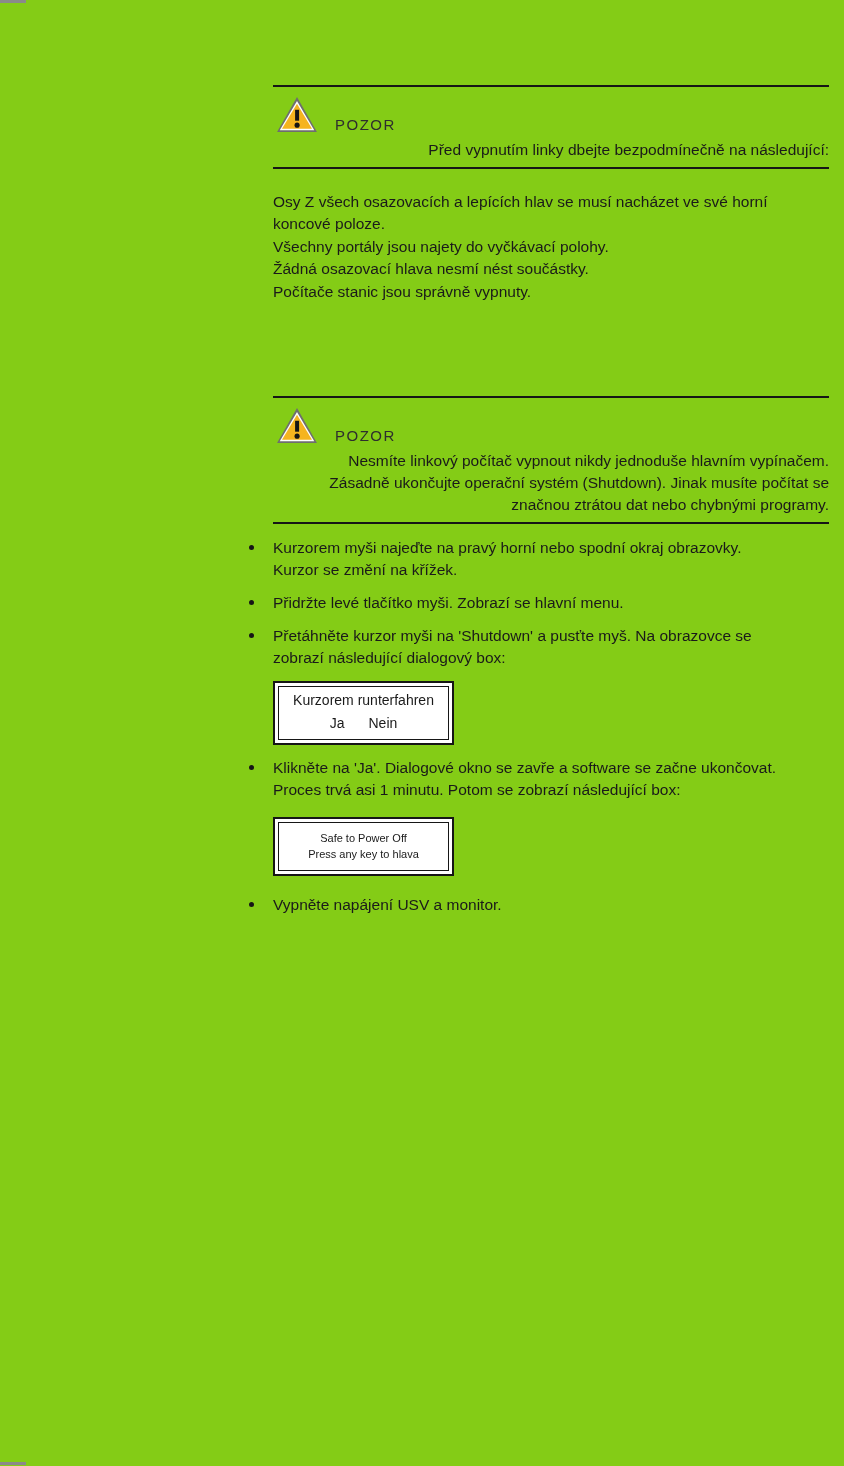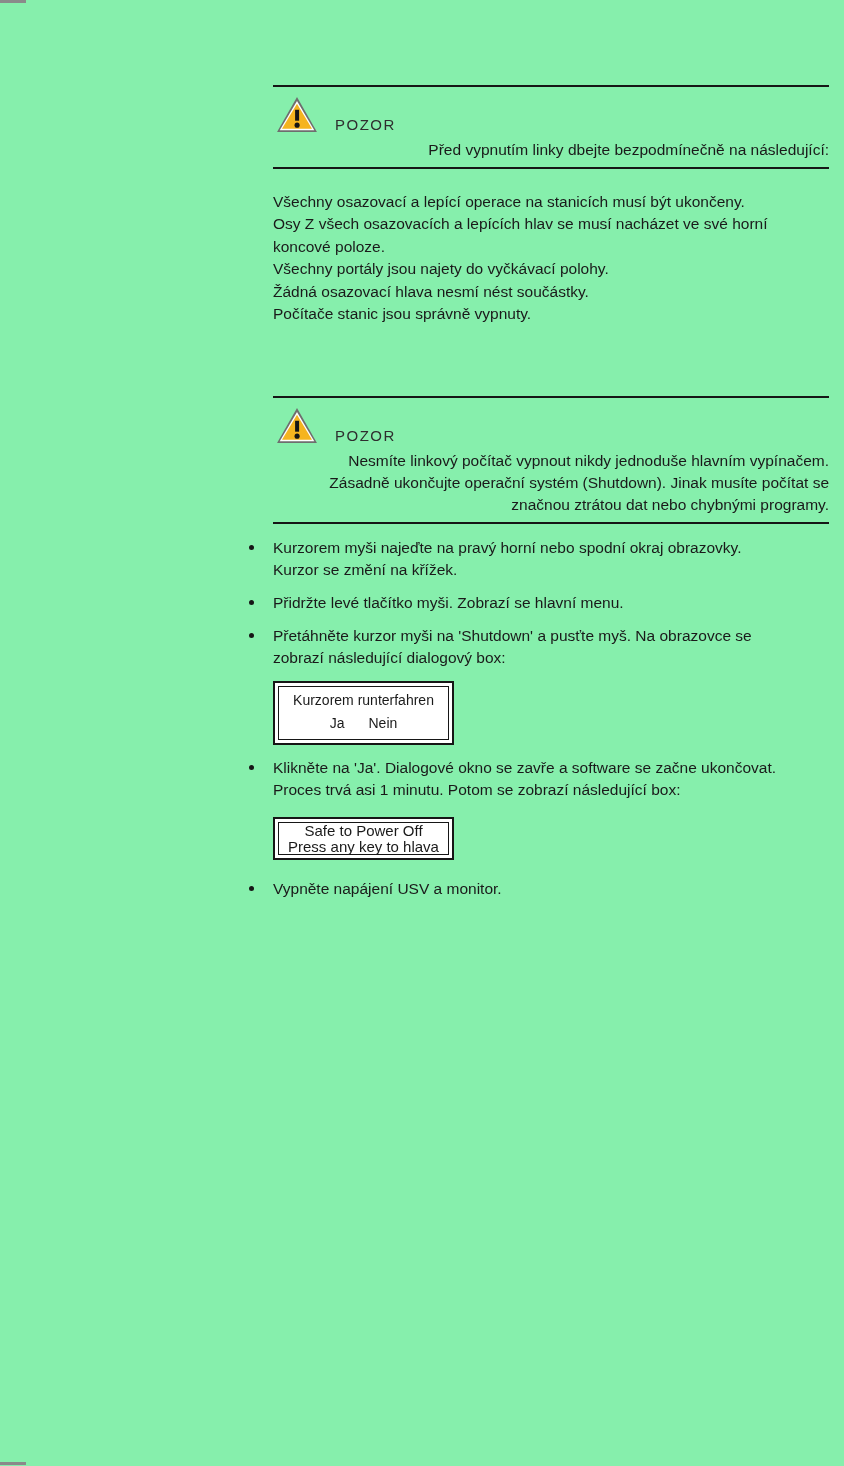--- a/index.html
+++ b/index.html
@@ -1,17 +1,17 @@
 <!DOCTYPE html>
 <html><head>
 <meta charset="utf-8">
 <style>
   html,body { margin:0; padding:0; background:#ffffff; }
   .page {
-    position:relative; width:844px; height:1466px; background:#86efac;
+    position:relative; width:844px; height:1466px; background:#84cc16;
     font-family:"Liberation Sans","DejaVu Sans",sans-serif; color:#1a1a1a;
     overflow:hidden;
   }
   .corner-mark { position:absolute; width:26px; height:3px; background:#8a8a8a; left:0; }
   .corner-mark.top { top:0; }
   .corner-mark.bottom { top:1462px; }
 
   .warning-block {
     position:absolute; left:273px; width:556px;
     border-top:2px solid #161616; border-bottom:2px solid #161616;
@@ -31,21 +31,21 @@
   .step::before {
     content:""; position:absolute; left:-24px; top:8px;
     width:5px; height:5px; border-radius:50%; background:#161616;
   }
 
   .dialog { width:171px; border:2px solid #161616; padding:3px; margin:12px 0 12px 0; background:#fff; }
   #dialog2 { margin:16px 0 18px 0; }
   .dialog-inner { border:1.5px solid #161616; text-align:center; }
   #dialog1 .dialog-inner { padding:6px 0 8px 0; font-size:14px; line-height:15px; }
   .dialog-buttons { display:flex; justify-content:center; gap:24px; margin-top:8px; }
-  #dialog2 .dialog-inner { padding:0 0; font-size:15px; line-height:15.5px; }
+  #dialog2 .dialog-inner { padding:8px 0; font-size:11px; line-height:15.5px; }
 </style>
 </head>
 <body>
 
 <div class="page">
 
   <div class="corner-mark top"></div>
   <div class="corner-mark bottom"></div>
 
   <div class="warning-block" id="warning1">
@@ -56,21 +56,20 @@
         <path d="M22 8.2 L37.8 34.4 L6.2 34.4 Z" fill="#f5b41f"></path>
         <rect x="20" y="14.5" width="4.2" height="11.5" fill="#151515"></rect>
         <circle cx="22.1" cy="30.7" r="2.7" fill="#151515"></circle>
       </svg>
       <span class="warning-label">POZOR</span>
     </div>
     <div class="warning-text">Před vypnutím linky dbejte bezpodmínečně na následující:</div>
   </div>
 
   <div class="conditions">
-    <div class="condition-item">Všechny osazovací a lepící operace na stanicích musí být ukončeny.</div>
     <div class="condition-item">Osy Z všech osazovacích a lepících hlav se musí nacházet ve své horní
 koncové poloze.</div>
     <div class="condition-item">Všechny portály jsou najety do vyčkávací polohy.</div>
     <div class="condition-item">Žádná osazovací hlava nesmí nést součástky.</div>
     <div class="condition-item">Počítače stanic jsou správně vypnuty.</div>
   </div>
 
   <div class="warning-block" id="warning2">
     <div class="warning-head">
       <svg class="warning-icon" viewBox="0 0 44 40">

